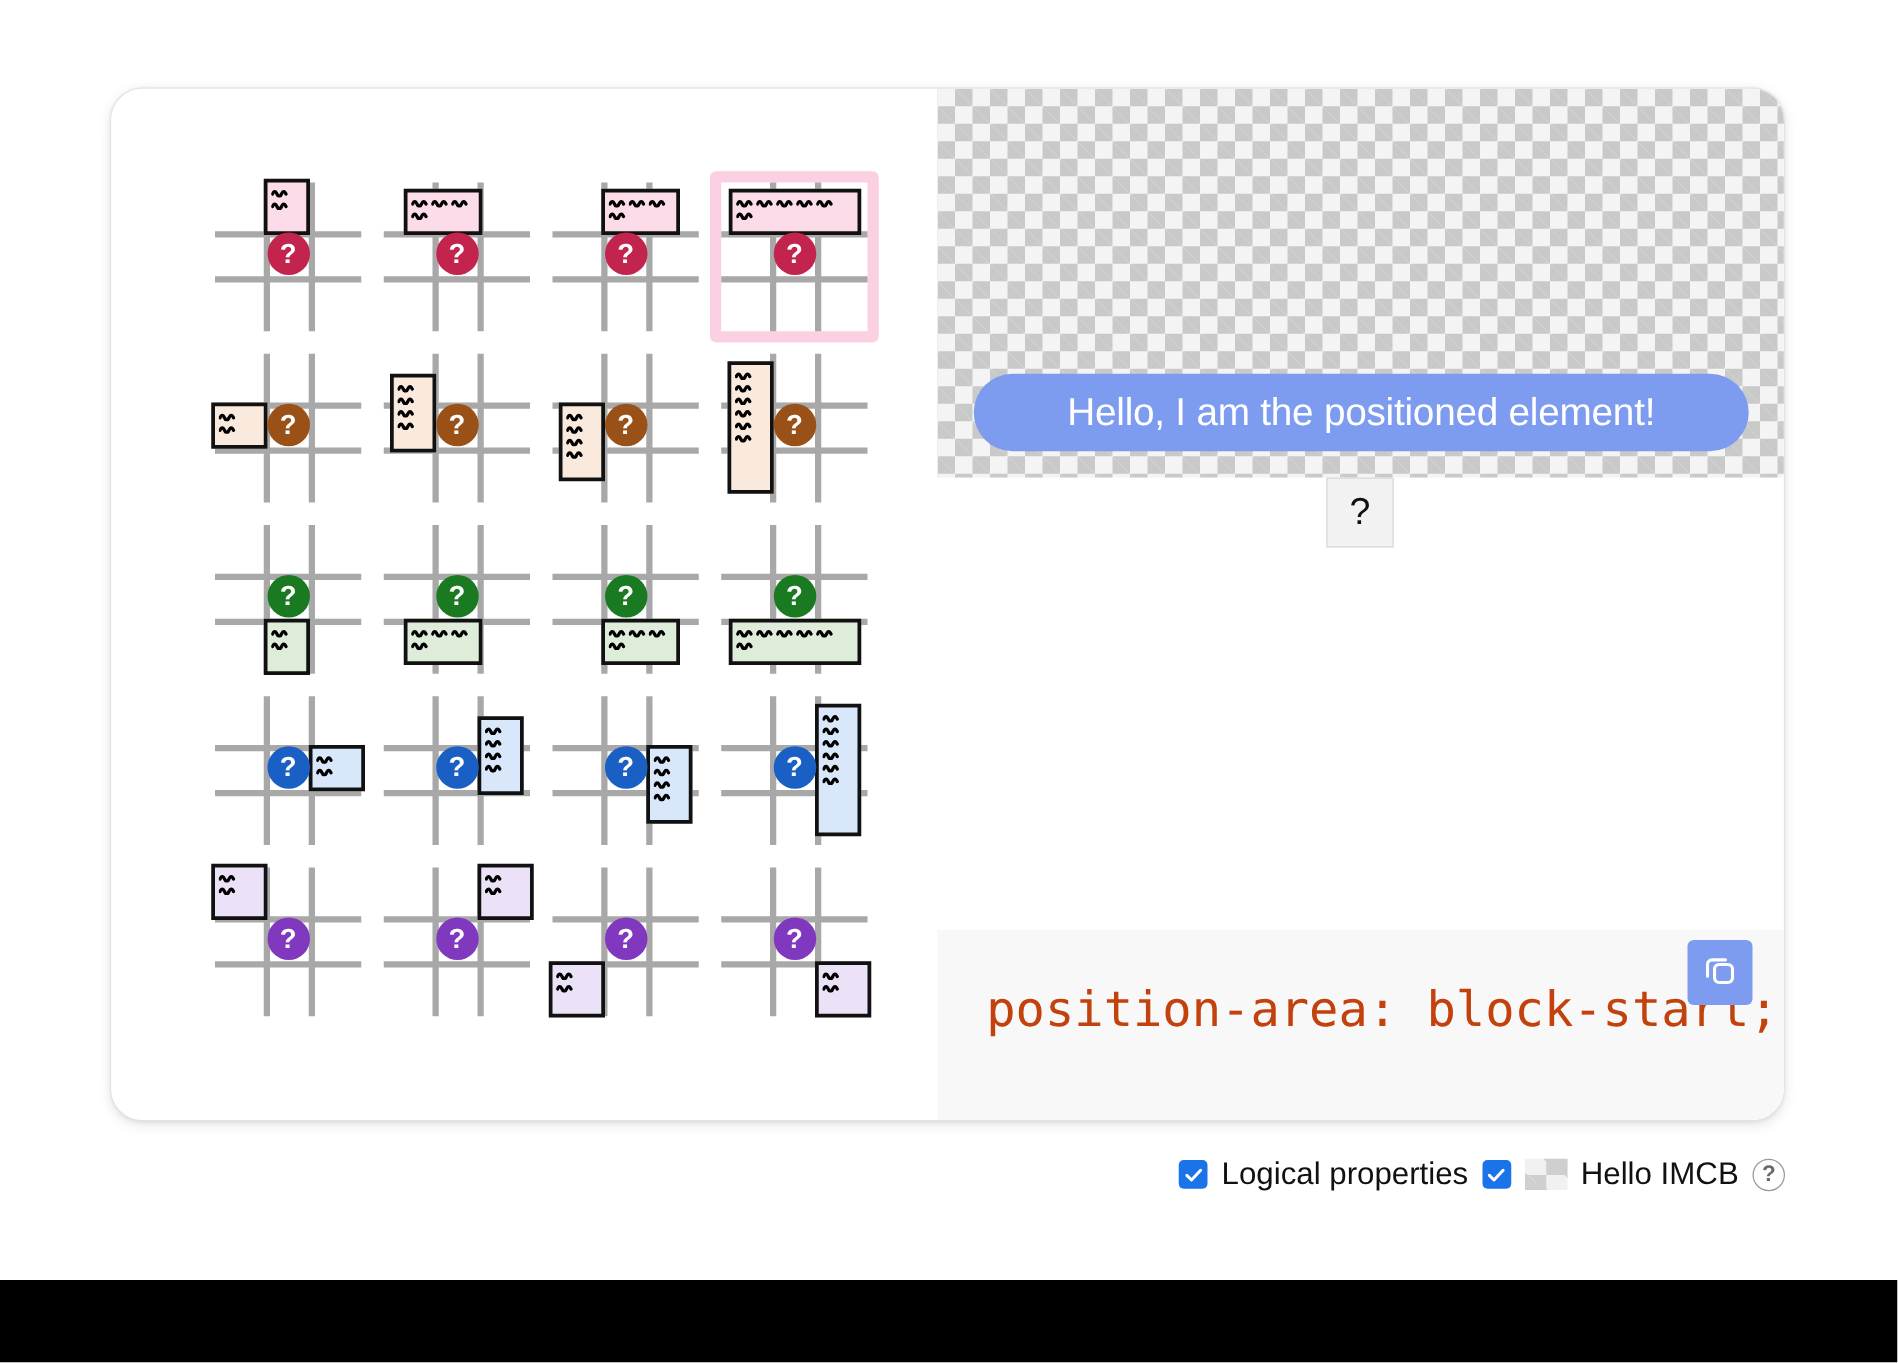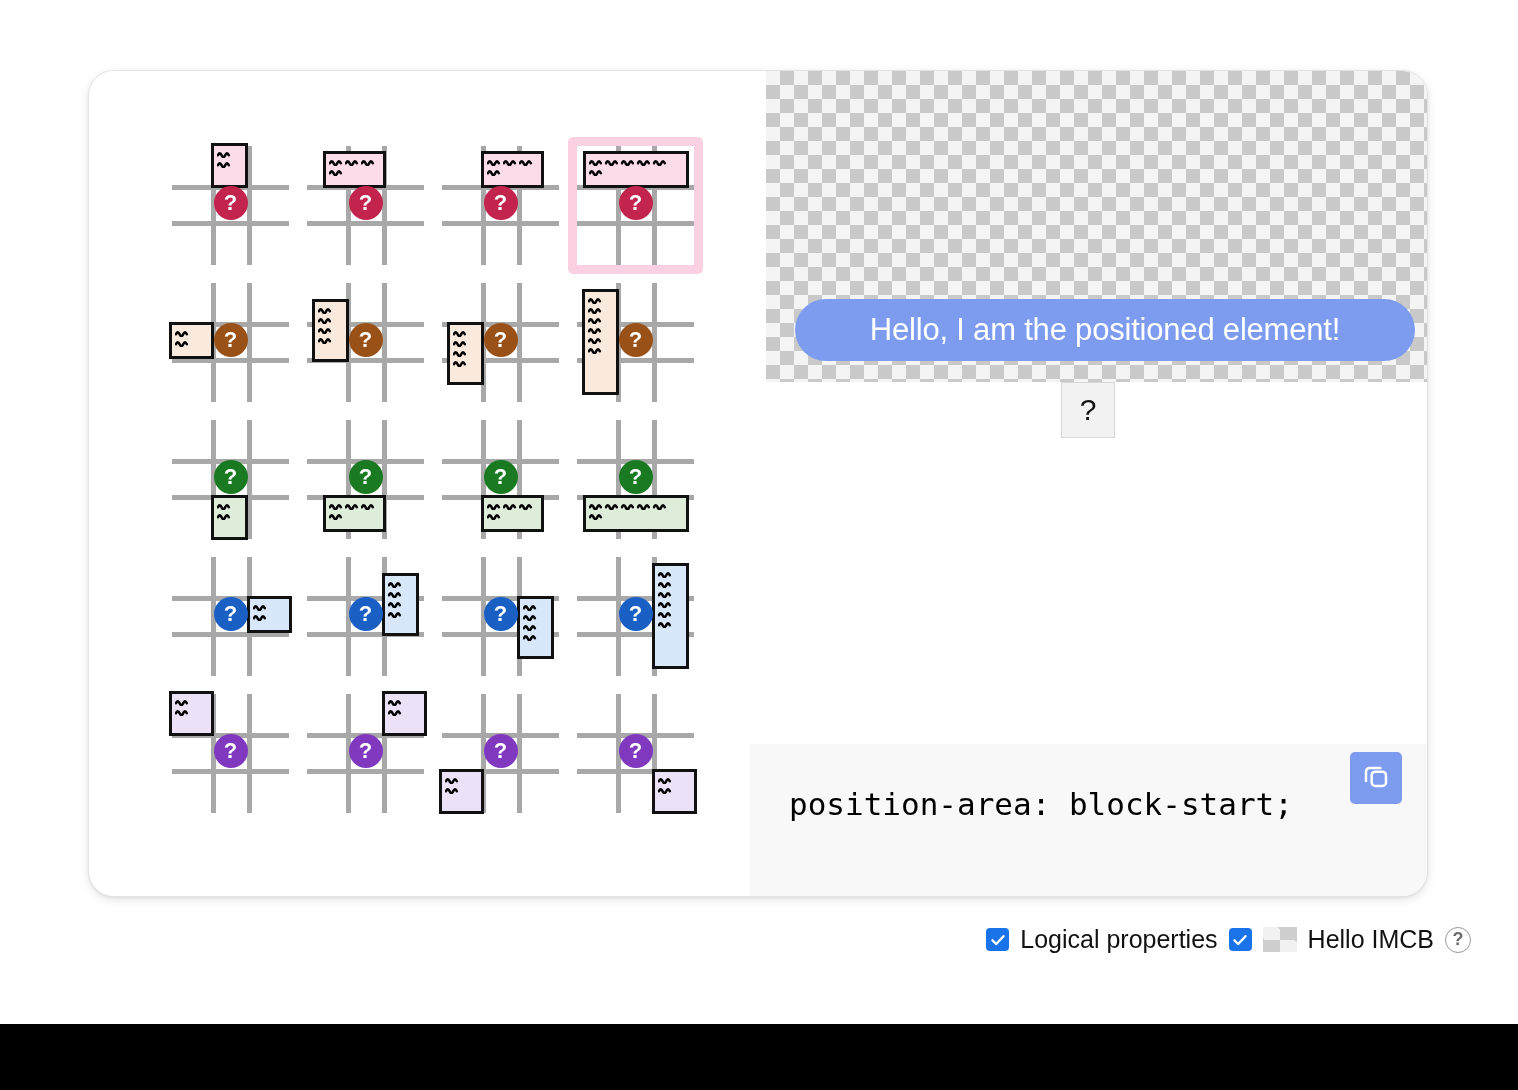--- a/index.html
+++ b/index.html
@@ -102,21 +102,21 @@
   .squig svg{display:block;}
 
   
   #preview-panel{
     flex:1;
     position:relative;
     background:#ffffff;
   }
   #imcb-area{
     position:absolute;
-    left:16px;top:0;
+    left:0;top:0;
     width:679px;height:311px;
     background-image:
       linear-gradient(45deg,#c9c9c9 25%,transparent 25%,transparent 75%,#c9c9c9 75%),
       linear-gradient(45deg,#c9c9c9 25%,transparent 25%,transparent 75%,#c9c9c9 75%);
     background-color:#f4f4f4;
     background-size:28px 28px;
     background-position:0 0,14px 14px;
   }
   #positioned-element{
     position:absolute;
@@ -146,22 +146,22 @@
     position:absolute;
     left:0;bottom:0;
     width:679px;height:152px;
     background:#f8f8f8;
     box-sizing:border-box;
   }
   #code-text{
     position:absolute;
     left:39px;top:42px;
     font-family:"DejaVu Sans Mono", monospace;
-    font-size:31px;
-    color:#000000;
+    font-size:39px;
+    color:#c2410c;
     white-space:pre;
   }
   #copy-button{
     position:absolute;
     right:27px;top:8px;
     width:52px;height:52px;
     background:#7d9cf0;
     border-radius:5px;
     display:flex;align-items:center;justify-content:center;
     cursor:pointer;
@@ -170,21 +170,20 @@
   #controls{
     position:absolute;
     left:0;top:925px;
     width:1428px;
     display:flex;
     justify-content:flex-end;
     align-items:center;
     gap:11px;
     font-size:25px;
     color:#111;
-    padding-left:43px;
   }
   .chk{
     width:23px;height:23px;
     border-radius:4px;
     background:#1a73e8;
     display:inline-flex;align-items:center;justify-content:center;
     flex:0 0 auto;
     cursor:pointer;
     position:relative;
   }

